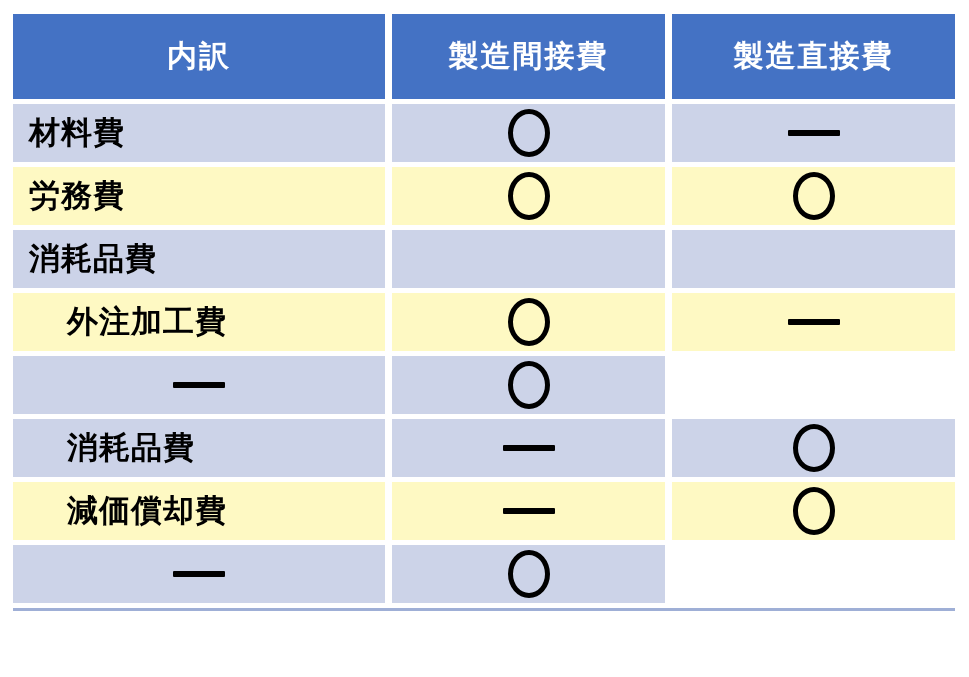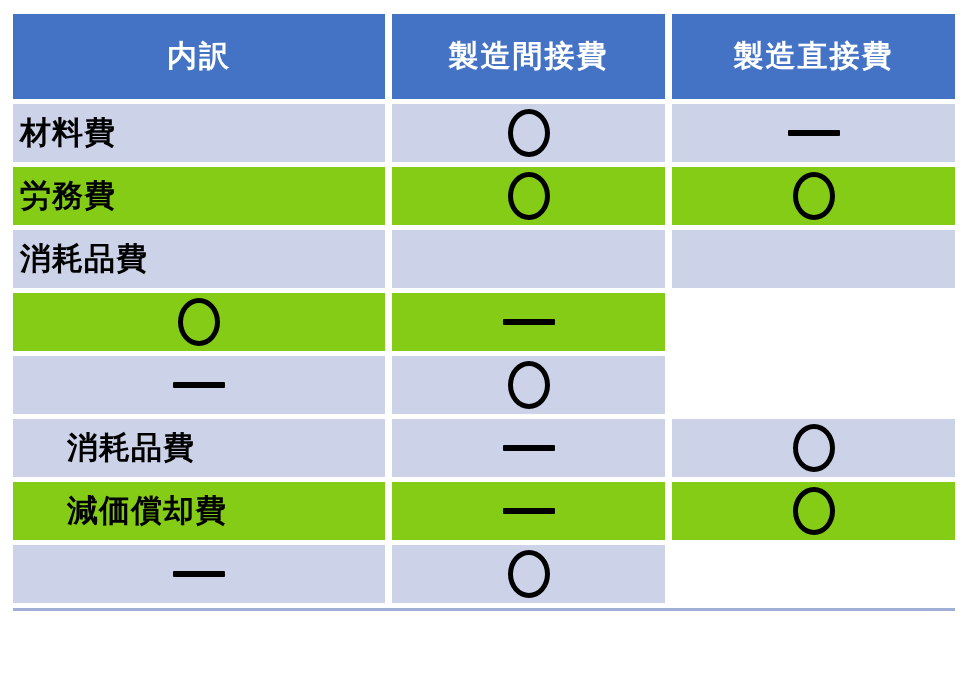--- a/index.html
+++ b/index.html
@@ -40,31 +40,31 @@
     justify-content: center;
     letter-spacing: 2px;
   }
   .body-row { height: 58px; }
   .body-row .cell {
     display: flex;
     align-items: center;
   }
   .body-row .label-cell {
     justify-content: flex-start;
-    padding-left: 7px;
+    padding-left: 16px;
     font-size: 31px;
     font-weight: bold;
     color: #000000;
     letter-spacing: 1px;
     box-sizing: border-box;
   }
   .body-row.indent .label-cell { padding-left: 54px; }
   .body-row .mark-cell { justify-content: center; }
   .band-dark .cell  { background: #CCD3E8; }
-  .band-light .cell { background: #84cc16; text-align: center; }
+  .band-light .cell { background: #fef9c3; text-align: center; }
   .bottom-border {
     height: 3px;
     background: #9FAFD6;
     margin-top: 0px;
   }
   .circle {
     display: inline-block;
     width: 32px;
     height: 38px;
     border: 5px solid #000000;
@@ -111,20 +111,21 @@
         </div>
     </div>
 
     <div class="trow body-row band-dark">
       <div class="cell label-cell">消耗品費</div>
       <div class="cell mark-cell"></div>
       <div class="cell mark-cell"></div>
     </div>
 
     <div class="trow body-row band-light indent">
+      <div class="cell label-cell">外注加工費</div>
       <div class="cell mark-cell">
           <span class="circle"></span>
         </div>
       <div class="cell mark-cell">
           <span class="dash"></span>
         </div>
     </div>
 
     <div class="trow body-row band-dark indent">
       <div class="cell mark-cell">

